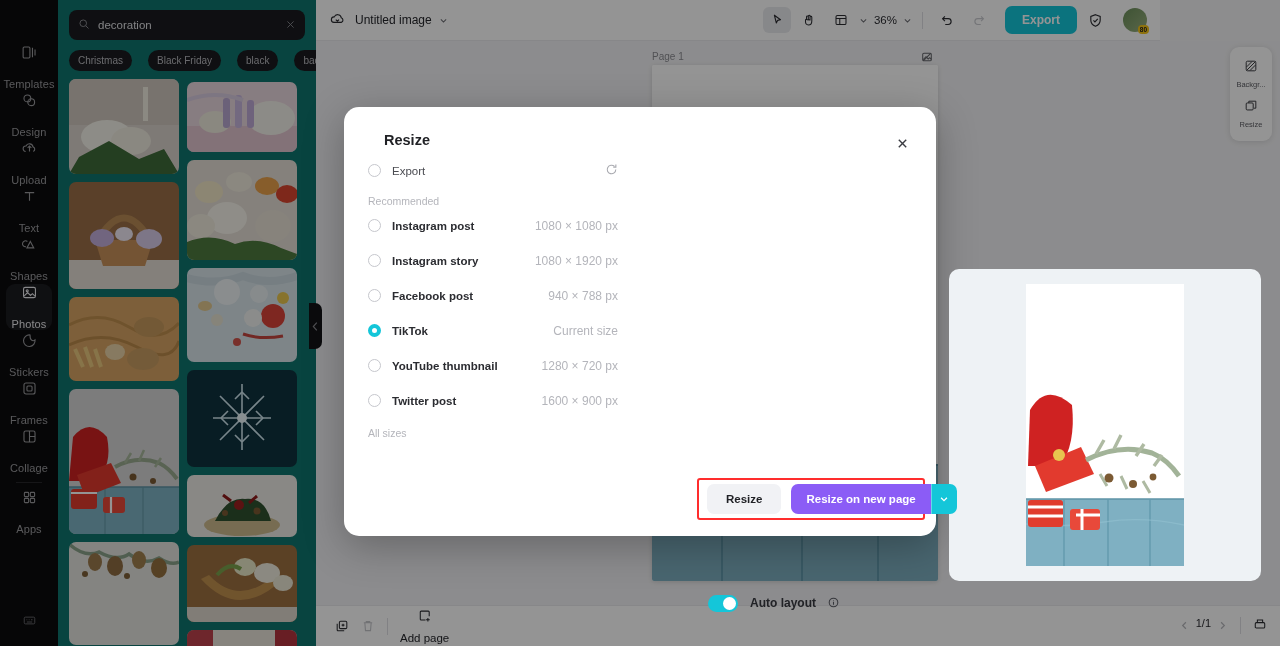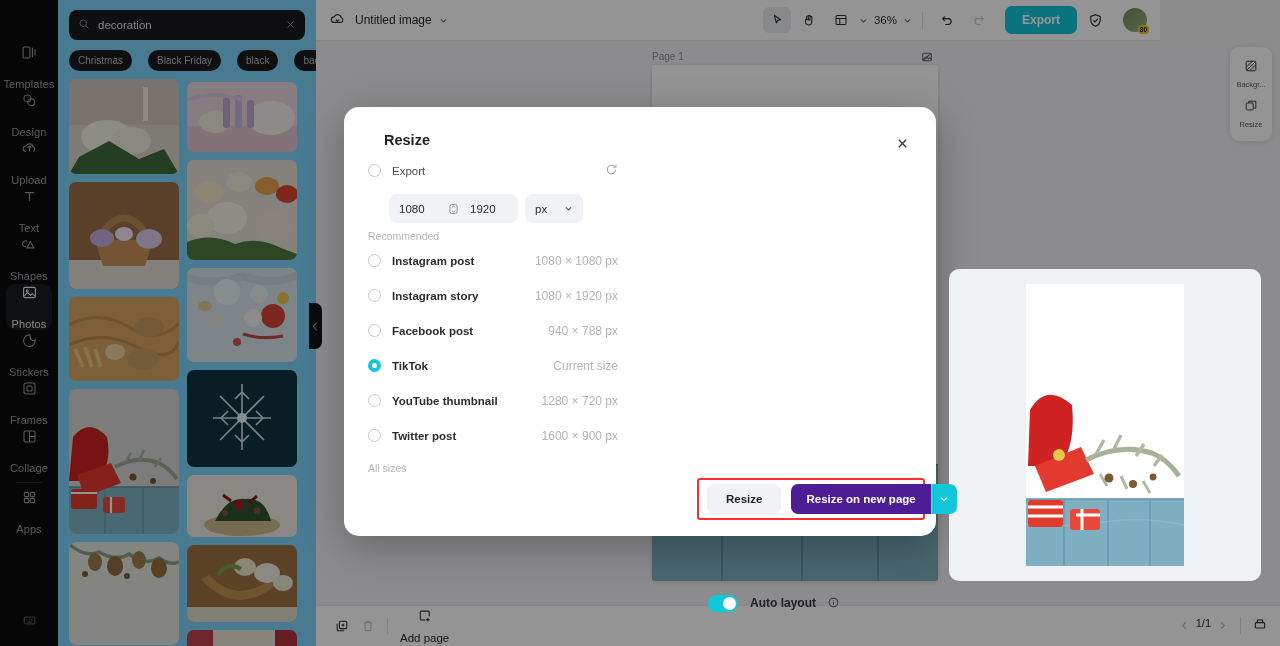--- a/index.html
+++ b/index.html
@@ -27,21 +27,21 @@
   }
   .rail-item.active { background: #1b1c20; color: #e9e9ec; }
   .rail-item svg { display: block; }
   .rail-label { font-size: 11px; margin-top: 17px; letter-spacing: .1px; }
   .rail-divider { width: 26px; height: 1px; background: #26262a; margin: 6px 0; }
   .rail-bottom { position:absolute; bottom: 14px; left:0; width:58px; display:flex; justify-content:center; color:#6b6b70;}
 
   
   .panel {
     position: absolute; left: 58px; top: 0; width: 258px; height: 646px;
-    background: #7dd3fc; overflow: hidden;
+    background: #0f766e; overflow: hidden;
   }
   .search-wrap { padding: 10px 11px 0 11px; }
   .search-box {
     display: flex; align-items: center; gap: 8px;
     height: 30px; background: #1a1b1f; border-radius: 8px;
     padding: 0 9px;
   }
   .search-box input {
     flex: 1; background: transparent; border: 0; outline: 0;
     color: #dfdfe3; font-size: 11.5px; font-family: inherit;
@@ -165,21 +165,21 @@
     position: absolute; left: 697px; top: 478px; width: 228px; height: 42px;
     border: 2px solid #ff2d2d; border-radius: 3px; z-index: 22;
   }
   .btn-row { position: absolute; left: 707px; top: 484px; display: flex; align-items: center; gap: 10px; z-index: 23; }
   .btn-secondary {
     background: #f1f2f5; color: #212226; font-size: 11.5px; font-weight: bold;
     border: 0; border-radius: 7px; height: 30px; padding: 0 19px; cursor: pointer; font-family: inherit;
   }
   .btn-primary-wrap { display: flex; height: 30px; border-radius: 7px; overflow: hidden; }
   .btn-primary {
-    background: #4c1d95; color: #fff; font-size: 11.5px; font-weight: bold;
+    background: #8b5cf6; color: #fff; font-size: 11.5px; font-weight: bold;
     border: 0; padding: 0 15px; cursor: pointer; font-family: inherit;
   }
   .btn-primary-caret {
     background: #14c6d9; width: 26px; display: flex; align-items: center; justify-content: center;
     color: #fff; cursor: pointer; border-left: 1px solid rgba(255,255,255,.35);
   }
 </style>
 </head>
 <body>
 
@@ -634,38 +634,20 @@
         <span class="radio"></span>
         <span class="opt-label plain">Export</span>
         <span class="reset-icon">
           <svg width="13" height="13" viewBox="0 0 14 14" fill="none" stroke="currentColor" stroke-width="1.2">
               <path d="M11.6 7a4.6 4.6 0 1 1-1.4-3.3"></path>
               <path d="M11.7 1.6v2.8H8.9"></path>
             </svg>
         </span>
       </div>
 
-      <div class="dims">
-        <div class="dim-pair">
-          <input class="dim-in" value="1080" style="">
-          <span class="dim-sep">
-            <svg width="9" height="12" viewBox="0 0 10 13" fill="none" stroke="currentColor" stroke-width="1.1">
-                <rect x="1" y="1.5" width="8" height="10" rx="2"></rect>
-                <path d="M3.4 4.6L5 3l1.6 1.6M3.4 8.4L5 10l1.6-1.6"></path>
-              </svg>
-          </span>
-          <input class="dim-in" value="1920" style="">
-        </div>
-        <div class="unit">
-          <span>px</span>
-          <span><svg width="9" height="9" viewBox="0 0 12 12" fill="none" stroke="#4b4c52" stroke-width="1.4">
-                <path d="M2.5 4.5L6 8l3.5-3.5"></path>
-              </svg></span>
-        </div>
-      </div>
 
       <div class="section-cap">Recommended</div>
 
       <div class="opt-row">
         <span class="radio"></span>
         <span class="opt-label">Instagram post</span>
         <span class="opt-size">1080 × 1080 px</span>
       </div>
       <div class="opt-row">
         <span class="radio"></span>

